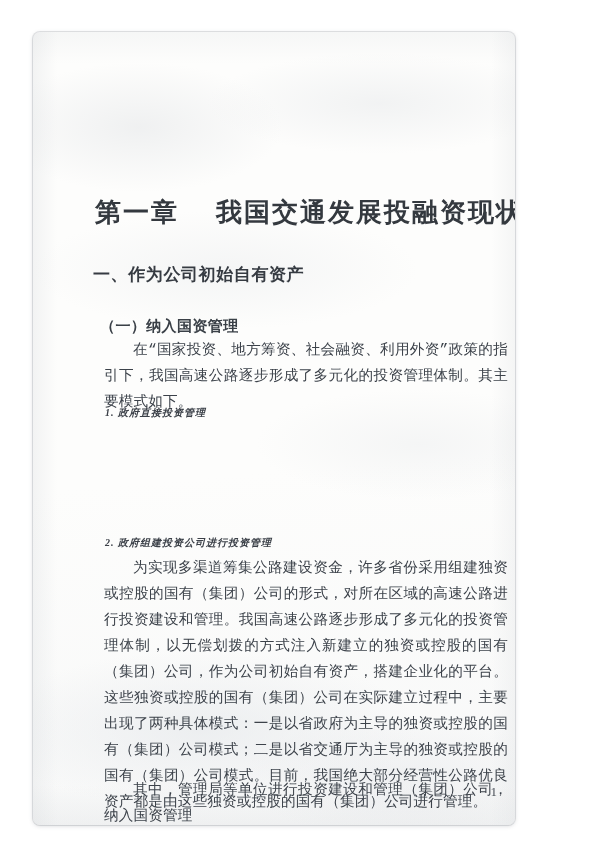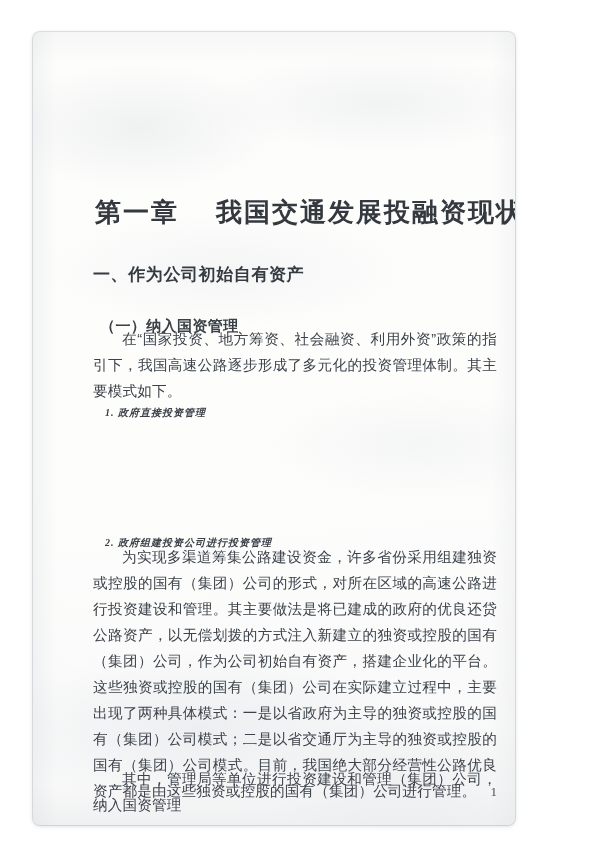--- a/index.html
+++ b/index.html
@@ -120,29 +120,29 @@
     white-space: pre;
   }
   .item-heading-1 { top: 357px; }
   .item-heading-2 { top: 487px; }
 
   
   .body-para {
     position: absolute;
     left: 60px;
     width: 404px;
-    font-family: Liberation Sans, sans-serif;
+    font-family: Liberation Mono, monospace;
     font-size: 14.6px;
     line-height: 26px;
     letter-spacing: 0.15px;
     color: #3c424a;
     text-align: justify;
     text-justify: inter-character;
     text-indent: 29px;
-    margin: 0;
+    margin: 11px;
   }
   .para-1 { top: 294px; }
   .para-2 { top: 382px; }
   .para-3 { top: 512px; }
   .para-4 { top: 734px; }
 
   
   .page-number {
     position: absolute;
     left: 430px;
@@ -172,21 +172,21 @@
 
       <h3 class="subsection-heading">（一）纳入国资管理</h3>
 
       <p class="body-para para-1">在“国家投资、地方筹资、社会融资、利用外资”政策的指引下，我国高速公路逐步形成了多元化的投资管理体制。其主要模式如下。</p>
 
       <h4 class="item-heading item-heading-1">1. 政府直接投资管理</h4>
 
 
       <h4 class="item-heading item-heading-2">2. 政府组建投资公司进行投资管理</h4>
 
-      <p class="body-para para-3">为实现多渠道筹集公路建设资金，许多省份采用组建独资或控股的国有（集团）公司的形式，对所在区域的高速公路进行投资建设和管理。其主要做法是将已建成的政府的优良还贷公路资产，以无偿划拨的方式注入新建立的独资或控股的国有（集团）公司，作为公司初始自有资产，搭建企业化的平台。这些独资或控股的国有（集团）公司在实际建立过程中，主要出现了两种具体模式：一是以省政府为主导的独资或控股的国有（集团）公司模式；二是以省交通厅为主导的独资或控股的国有（集团）公司模式。目前，我国绝大部分经营性公路优良资产都是由这些独资或控股的国有（集团）公司进行管理。</p>
+      <p class="body-para para-3">为实现多渠道筹集公路建设资金，许多省份采用组建独资或控股的国有（集团）公司的形式，对所在区域的高速公路进行投资建设和管理。我国高速公路逐步形成了多元化的投资管理体制，以无偿划拨的方式注入新建立的独资或控股的国有（集团）公司，作为公司初始自有资产，搭建企业化的平台。这些独资或控股的国有（集团）公司在实际建立过程中，主要出现了两种具体模式：一是以省政府为主导的独资或控股的国有（集团）公司模式；二是以省交通厅为主导的独资或控股的国有（集团）公司模式。目前，我国绝大部分经营性公路优良资产都是由这些独资或控股的国有（集团）公司进行管理。</p>
 
       <p class="body-para para-4">其中，管理局等单位进行投资建设和管理（集团）公司，纳入国资管理</p>
 
       <div class="page-number">1</div>
 
     </div>
   </div>
 </div>
 
 </body></html>

